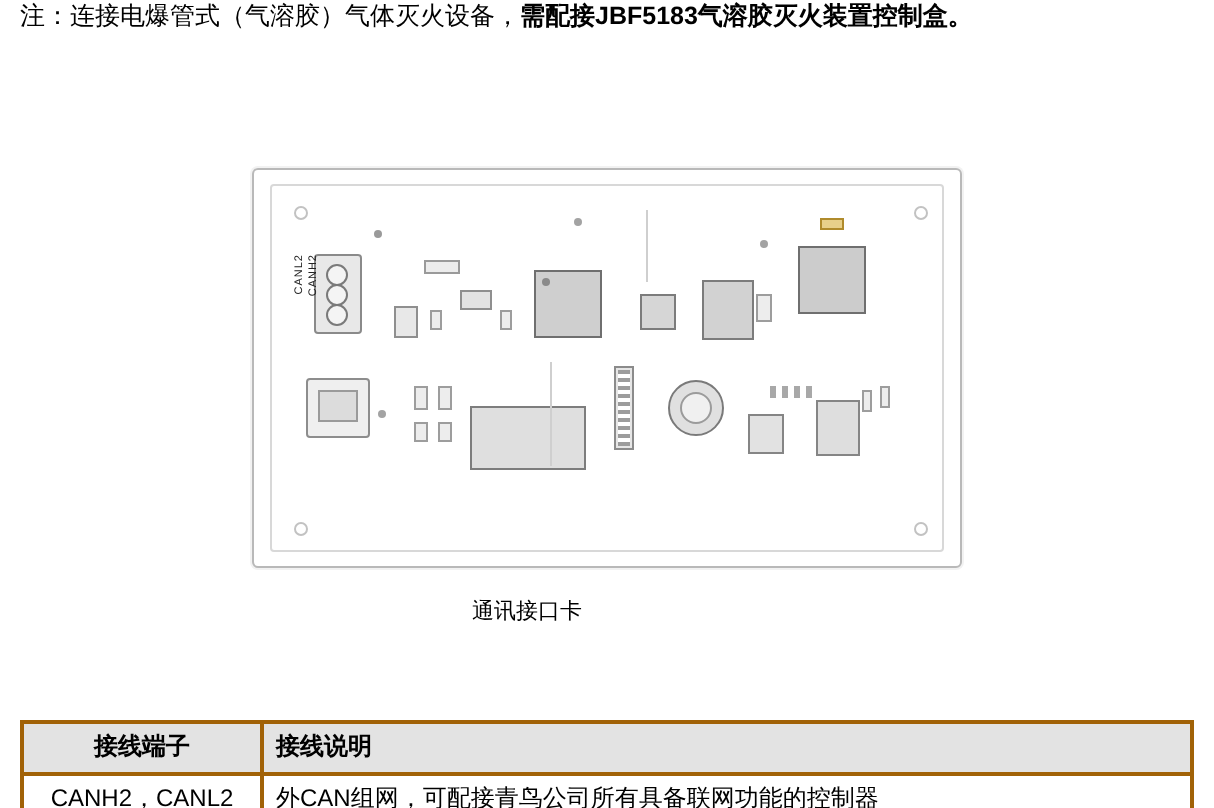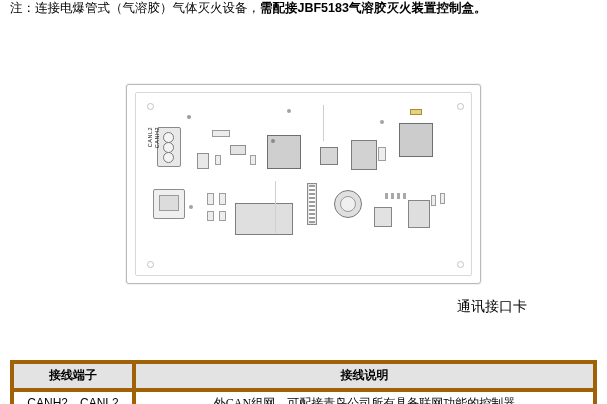--- a/index.html
+++ b/index.html
@@ -68,51 +68,50 @@
     color: #222;
     font-family: "Liberation Sans", sans-serif;
   }
 
   
   .caption {
     position: absolute;
     left: 0;
     top: 298px;
     width: 527px;
-    text-align: right;
-    font-size: 14px;
+    text-align: center;
+    font-size: 11px;
   }
 
   
   .tbl {
     position: absolute;
     left: 10px;
     top: 360px;
     width: 587px;
     border-collapse: collapse;
     font-size: 12px;
   }
   .tbl td {
-    border: 4px solid #a16207;
+    border: 2px solid #a16207;
     padding: 4px 6px;
     vertical-align: middle;
     line-height: 1.3;
   }
   .tbl .hdr td {
     background: #e3e3e3;
     font-weight: bold;
   }
   .tbl .c1 {
     width: 106px;
     text-align: center;
     white-space: nowrap;
   }
   .tbl .c2 {
-    text-align: center;
-    font-family: Liberation Serif, serif;
+    text-align: left;
   }
   .tbl .hdr .c2 {
     font-weight: bold;
   }
 </style>
 </head>
 <body>
 
 <div class="note">
   <span>注：连接电爆管式（气溶胶）气体灭火设备，</span><span class="bold">需配接JBF5183气溶胶灭火装置控制盒。</span>

